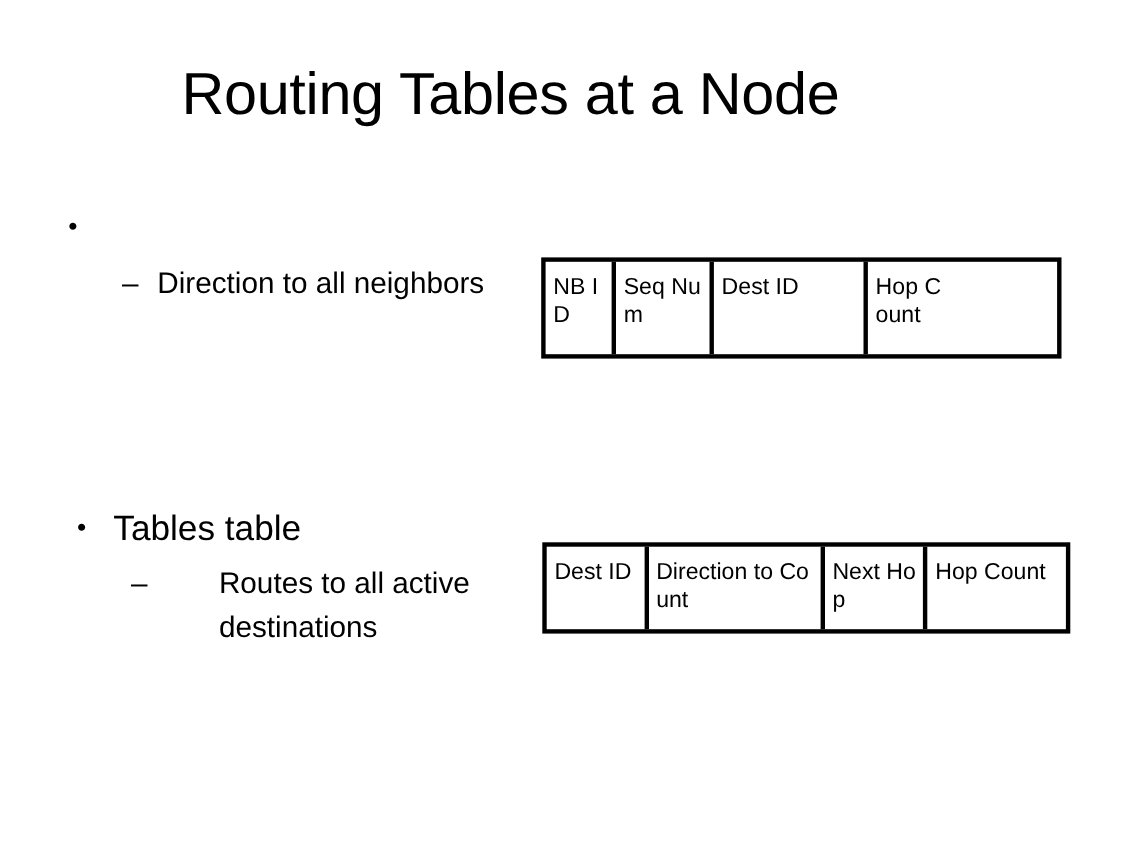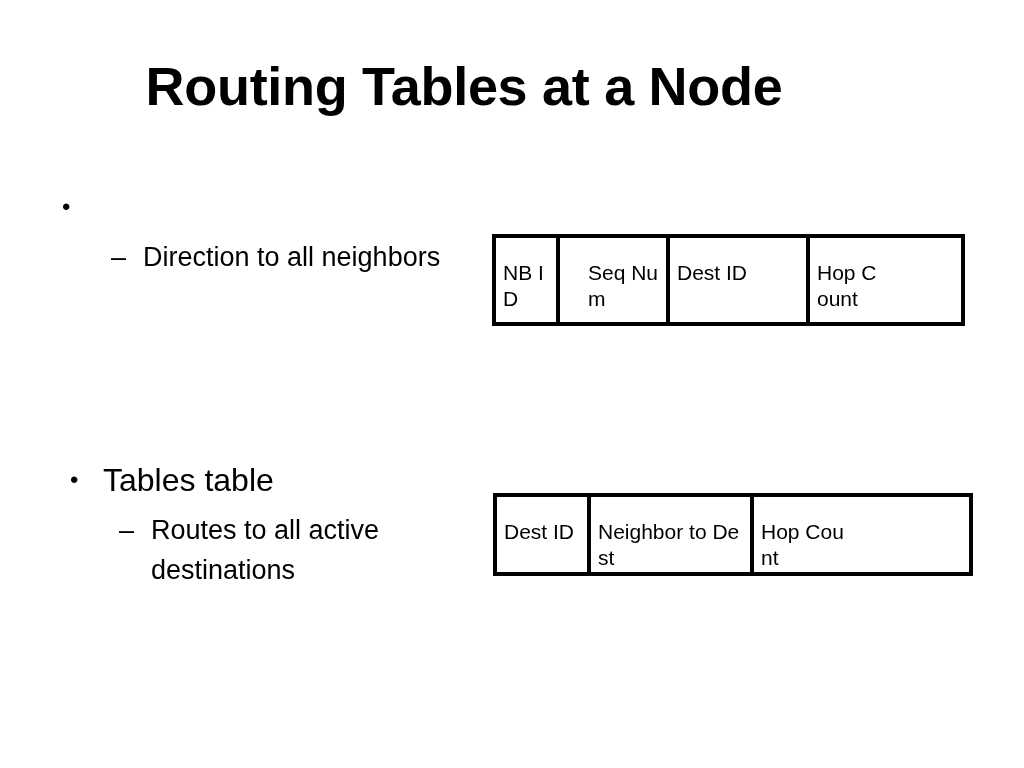--- a/index.html
+++ b/index.html
@@ -19,21 +19,21 @@
 
   
   #slide-title {
     position: absolute;
     left: 0;
     top: 54px;
     width: 928px;
     text-align: center;
     font-size: 54px;
     line-height: 64px;
-    font-weight: 700;
+    font-weight: 400;
     letter-spacing: -0.3px;
     white-space: nowrap;
   }
 
   
   .bullet-block {
     position: absolute;
     left: 0;
     width: 470px;
   }
@@ -72,52 +72,52 @@
   .bullet-l2 .btext {
     flex: 1 1 auto;
     max-width: 300px;
   }
 
   
   #bullet-block-neighbor .bullet-l1 { padding-left: 62px; }
   #bullet-block-neighbor .bullet-l2 { padding-left: 111px; }
   #bullet-block-routing  .bullet-l1 { padding-left: 70px; }
   #bullet-block-routing  .bullet-l2 { padding-left: 119px; }
-  #bullet-block-routing  .bullet-l2 .btext { max-width: 330px; }
+  #bullet-block-routing  .bullet-l2 .btext { max-width: 330px; margin-left: 48px; }
 
   
   .field-table {
     position: absolute;
     display: flex;
     border: 4px solid #000000;
     background: #ffffff;
     box-sizing: border-box;
   }
   .field-cell {
     border-right: 4px solid #000000;
     box-sizing: border-box;
     font-size: 21px;
     line-height: 26px;
-    padding: 22px 4px 6px 7px;
+    padding: 10px 4px 6px 7px;
     display: flex;
     flex-direction: column;
     justify-content: flex-start;
     overflow: hidden;
     word-break: break-all;
   }
   .field-cell:last-child { border-right: none; }
 
   #table-neighbor {
     left: 492px;
     top: 234px;
     width: 473px;
     height: 92px;
   }
   #table-neighbor .field-cell:nth-child(1) { width: 64px; }
-  #table-neighbor .field-cell:nth-child(2) { width: 89px; margin-left: 21px; }
+  #table-neighbor .field-cell:nth-child(2) { width: 89px; }
   #table-neighbor .field-cell:nth-child(3) { width: 140px; }
   #table-neighbor .field-cell:nth-child(4) { width: 75px; }
   #table-neighbor .field-cell:nth-child(5) { width: 105px; }
 
   #table-routing {
     left: 493px;
     top: 493px;
     width: 480px;
     height: 83px;
   }
@@ -154,15 +154,16 @@
 
 <div class="field-table" id="table-neighbor">
   <div class="field-cell">NB ID</div>
   <div class="field-cell">Seq Num</div>
   <div class="field-cell">Dest ID</div>
   <div class="field-cell">Hop Count</div>
 </div>
 
 <div class="field-table" id="table-routing">
   <div class="field-cell">Dest ID</div>
-  <div class="field-cell">Neighbor to Dest</div>
+  <div class="field-cell">Direction to Count</div>
+  <div class="field-cell">Next Hop</div>
   <div class="field-cell">Hop Count</div>
 </div>
 
 </body></html>

